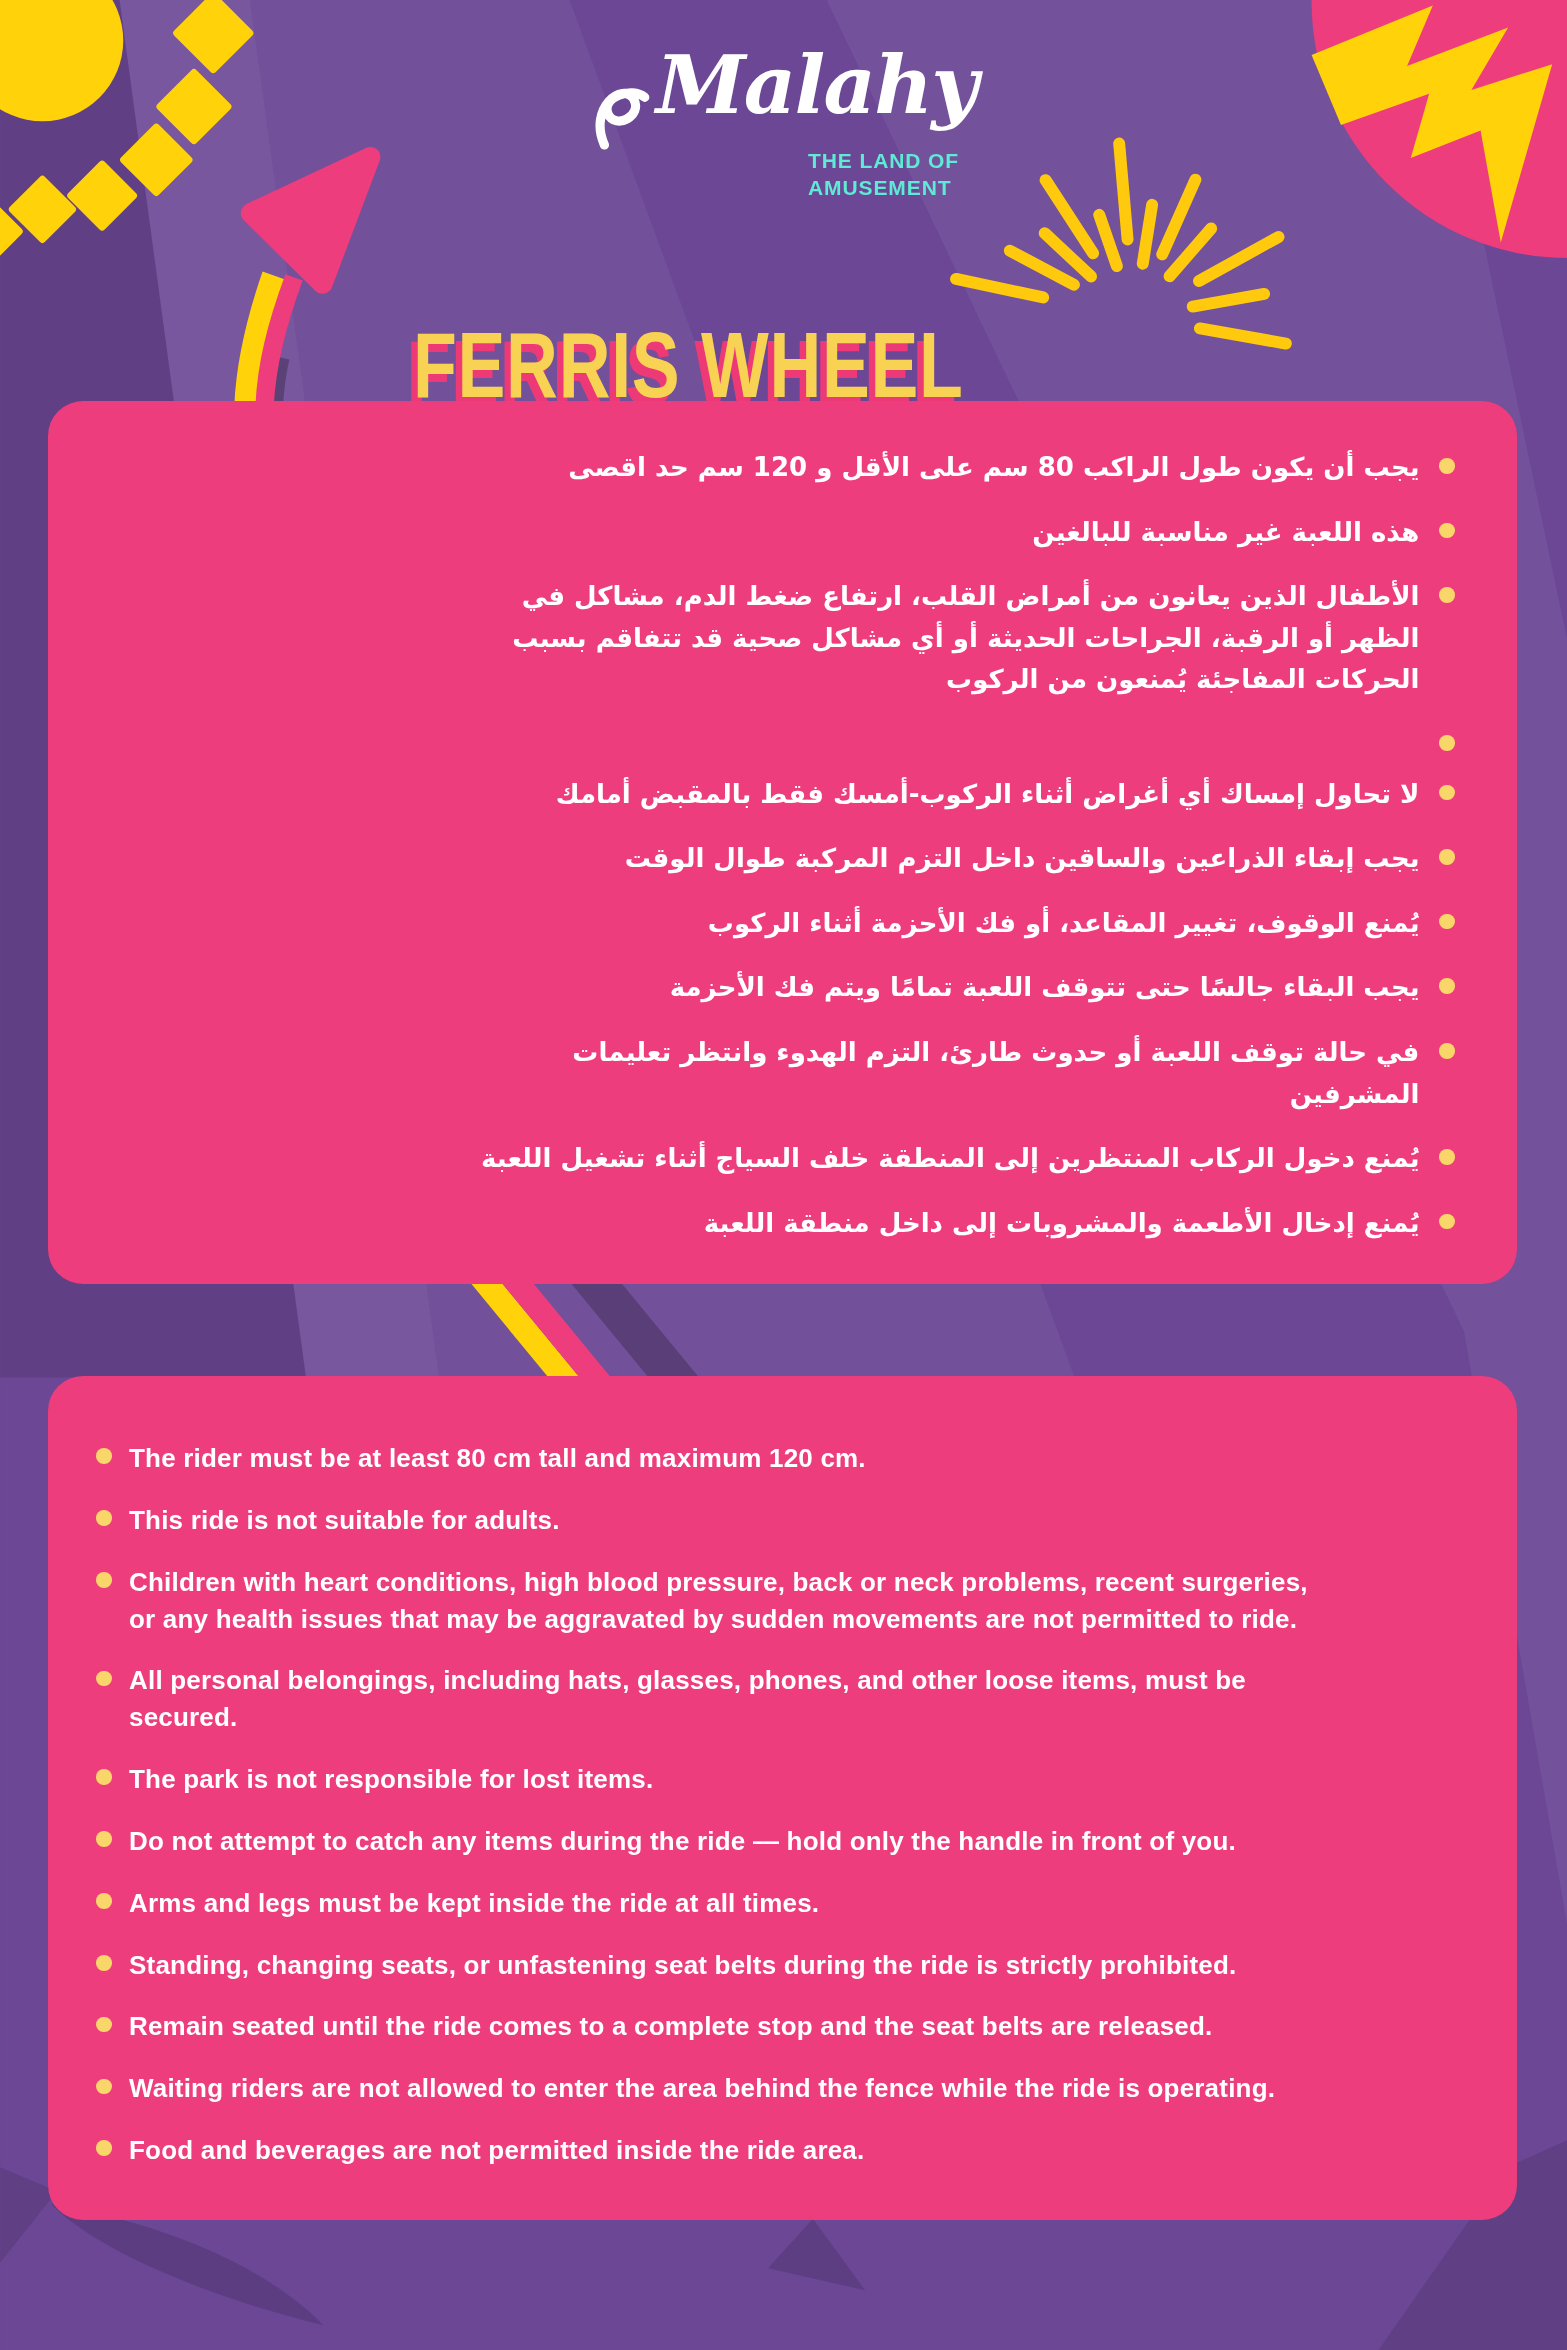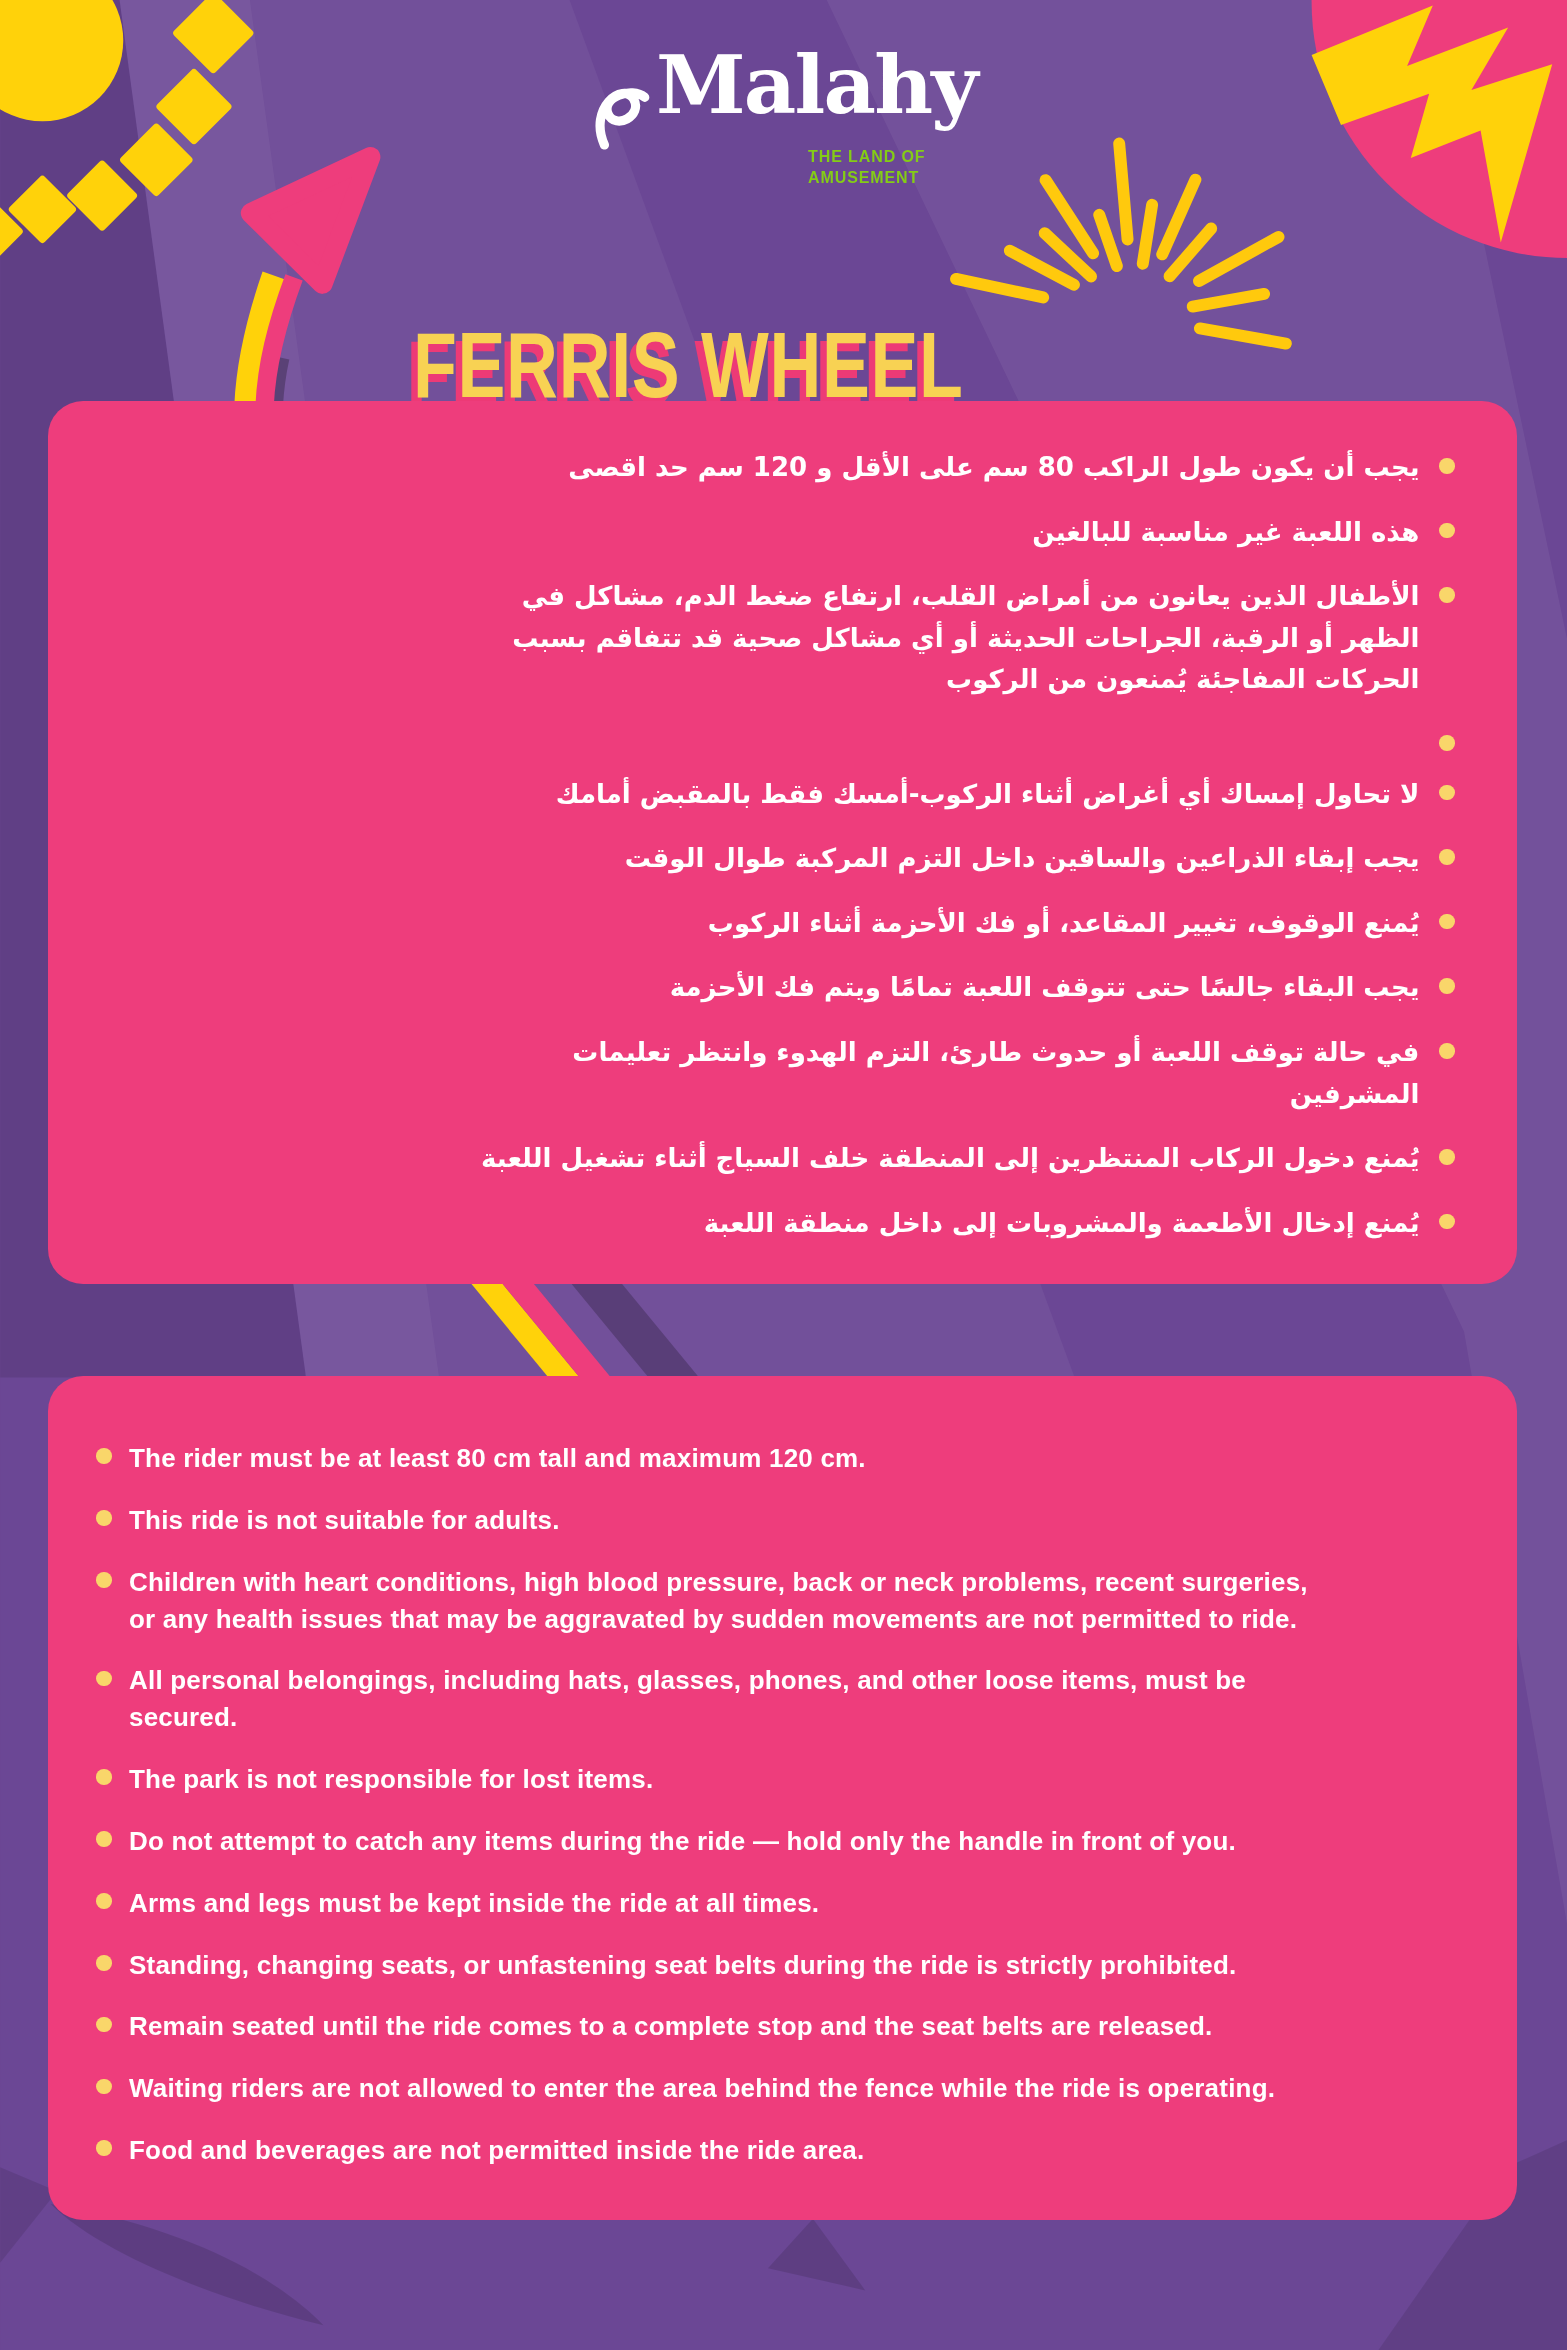--- a/index.html
+++ b/index.html
@@ -11,28 +11,28 @@
     font-family:"Liberation Sans", sans-serif;
   }
   #bg-decor { position:absolute; left:0; top:0; width:1568px; height:2351px; }
 
   
   .logo { position:absolute; left:595px; top:44px; width:404px; height:147px; color:#fff; }
   .logo-flourish { position:absolute; left:0; top:24px; }
   .logo-text {
     position:absolute; left:61px; top:0px;
     font-family:"DejaVu Serif", serif;
-    font-weight:bold;
+    font-style:italic; font-weight:bold;
     font-size:81px; line-height:1; color:#fff;
     letter-spacing:-1.8px;
   }
   .logo-tagline {
     position:absolute; left:213px; top:103px;
-    font-size:16px; font-weight:bold; letter-spacing:0.9px;
-    line-height:1.3; color:#84cc16; white-space:pre-line;
+    font-size:21px; font-weight:bold; letter-spacing:0.9px;
+    line-height:1.3; color:#5eead4; white-space:pre-line;
   }
 
   
   .ride-title {
     position:absolute; left:413px; top:257px;
     font-family:"Liberation Sans", sans-serif;
     font-weight:bold; font-size:92px; line-height:1;
     color:#F8D253; letter-spacing:0.9px; white-space:nowrap;
     transform:scaleX(0.78); transform-origin:left top;
     text-shadow:-8.3px 8.3px 0 #ED3A76;

